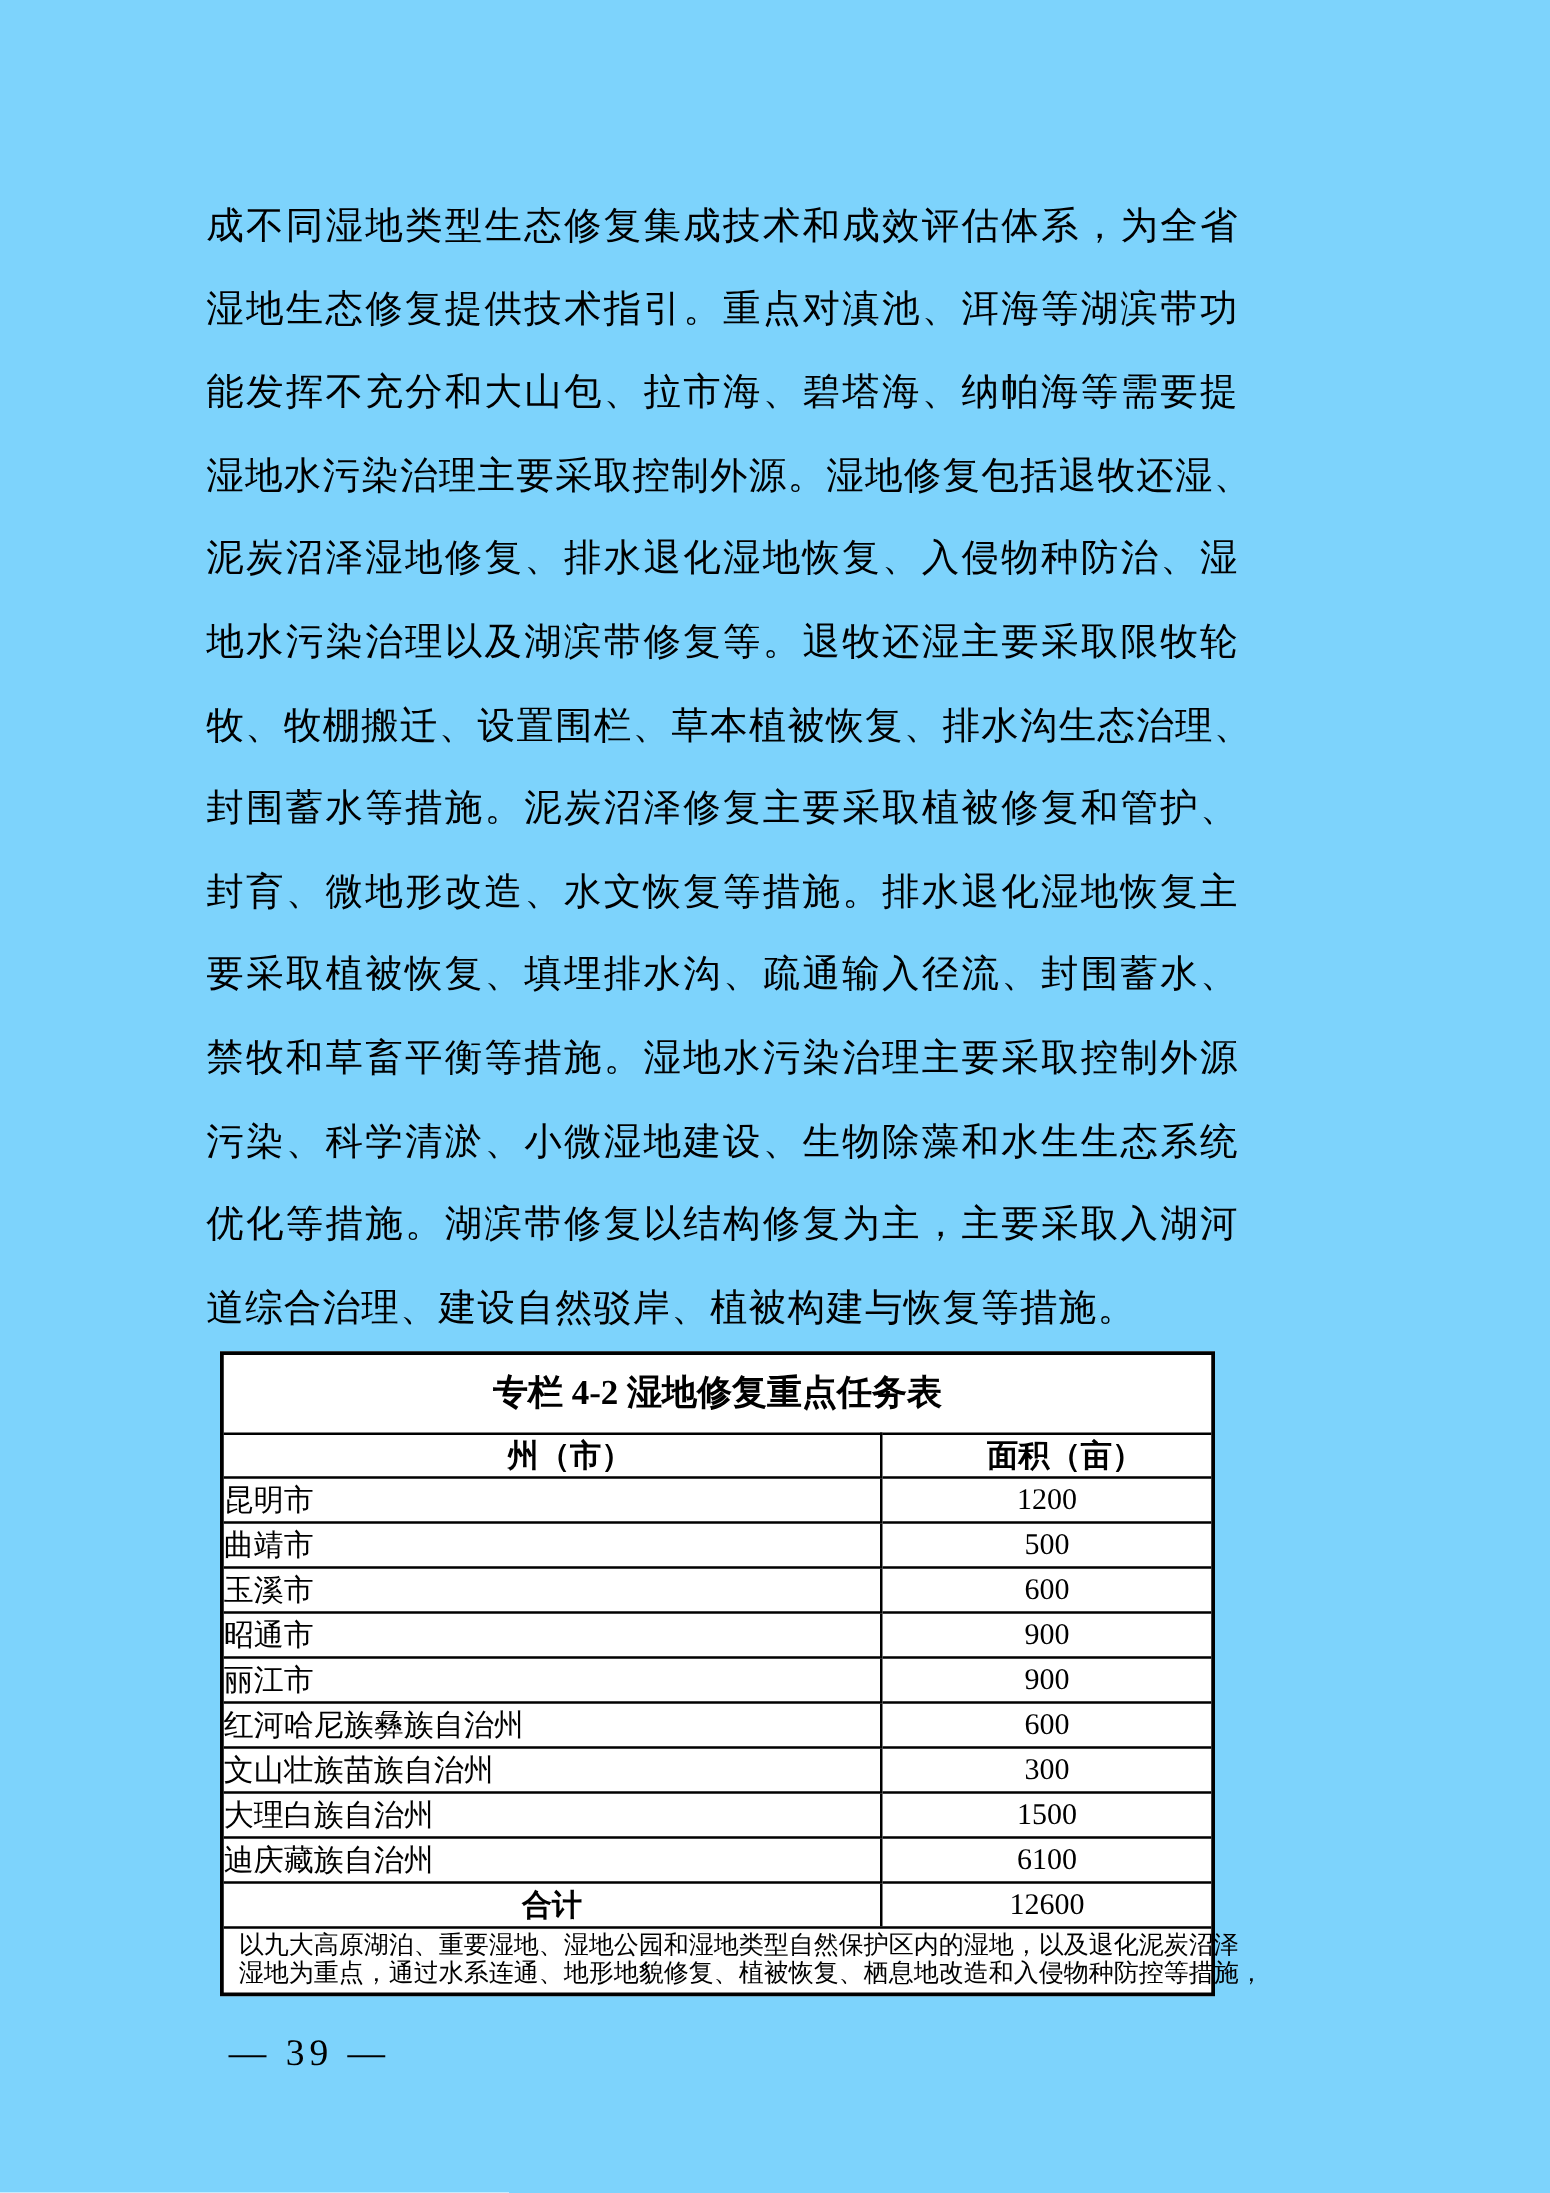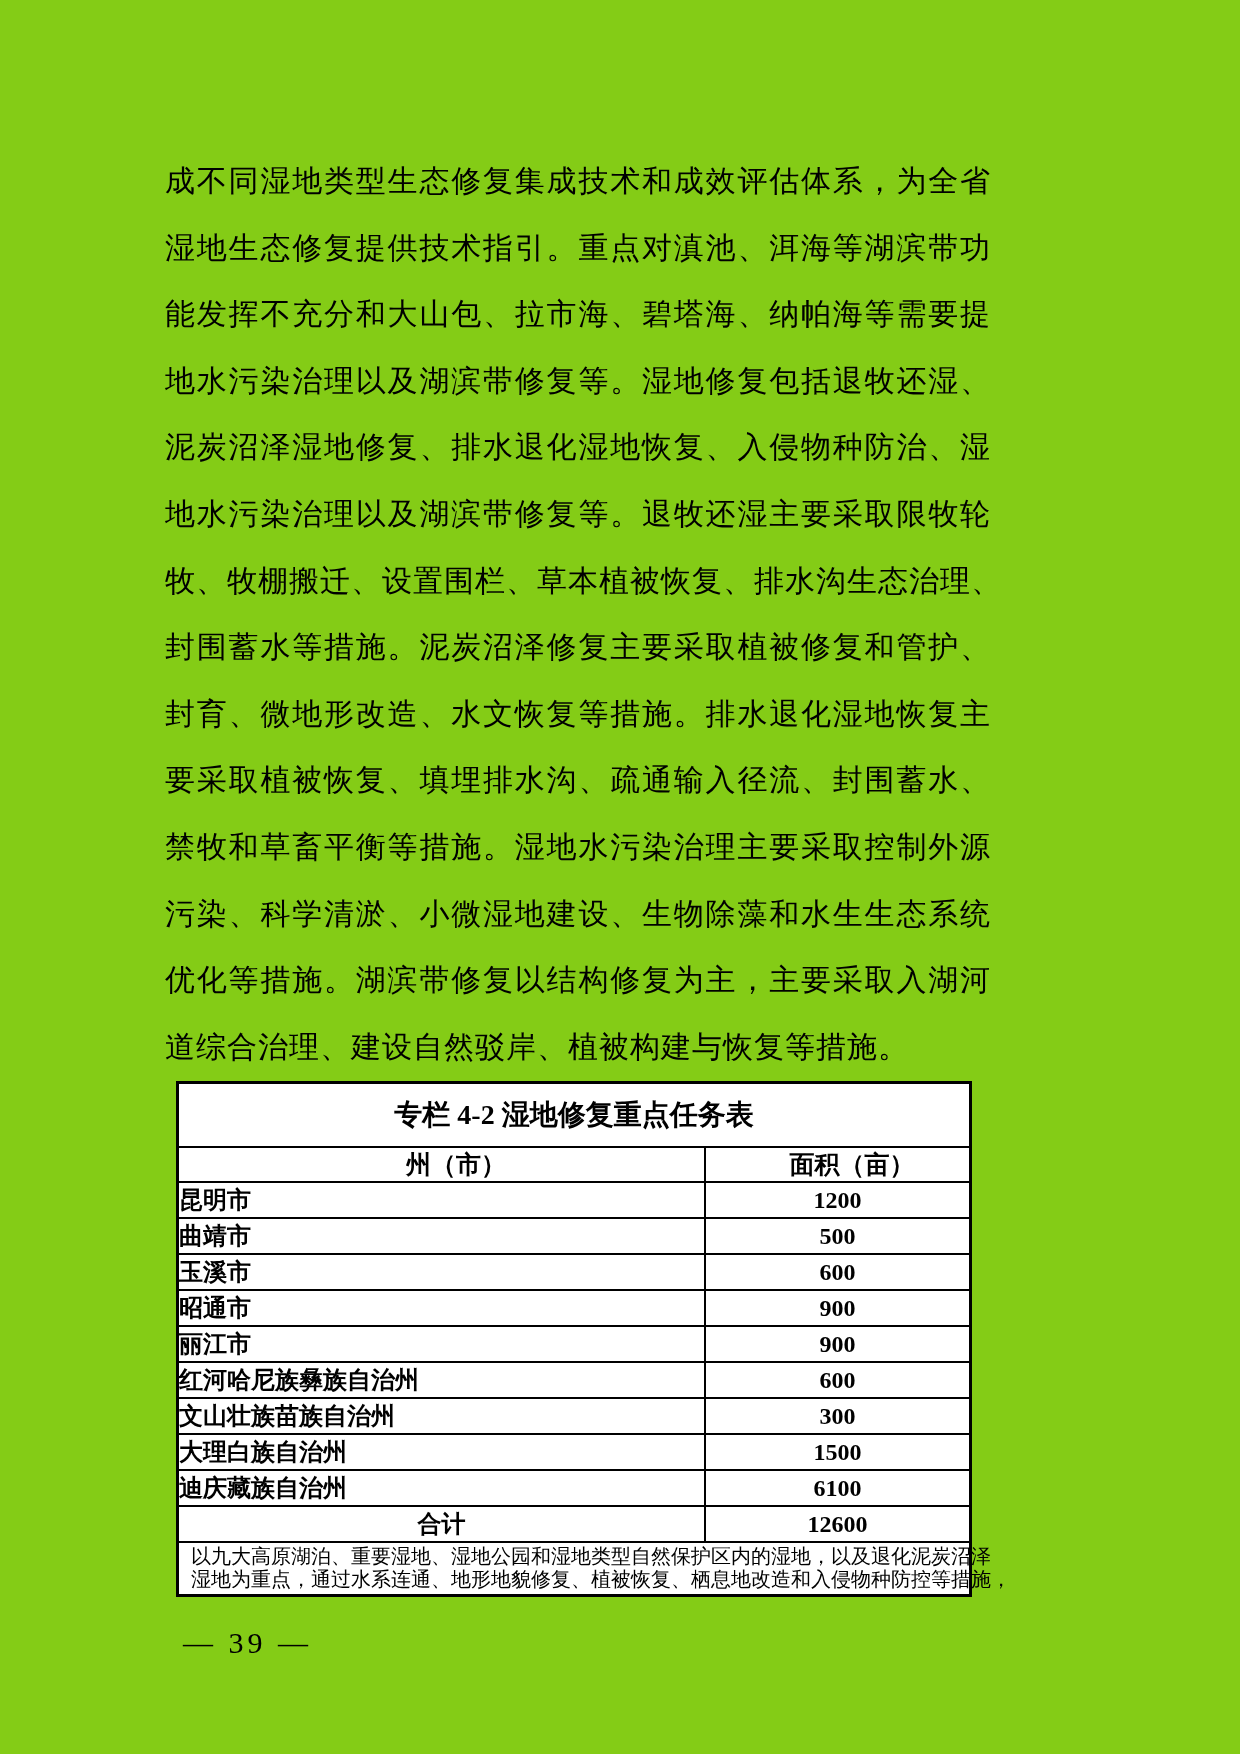--- a/index.html
+++ b/index.html
@@ -6,21 +6,21 @@
     margin: 0;
     padding: 0;
     background: #ffffff;
     color: #000000;
     font-family: "Liberation Serif", "DejaVu Serif", serif;
   }
   .page {
     position: relative;
     width: 1240px;
     height: 1754px;
-    background: #84cc16;
+    background: #7dd3fc;
     overflow: hidden;
   }
   
   .paragraph {
     position: absolute;
     left: 165px;
     top: 148px;
     width: 826px;
     font-size: 30px;
     line-height: 66.6px;
@@ -54,21 +54,21 @@
   table.task-table {
     border-collapse: collapse;
     width: 100%;
     table-layout: fixed;
   }
   table.task-table th,
   table.task-table td {
     border-top: 2px solid #000000;
     padding: 0;
     font-size: 24px;
-    font-weight: bold;
+    font-weight: normal;
     height: 34px;
     overflow: hidden;
   }
   table.task-table th:first-child,
   table.task-table td:first-child {
     border-right: 2px solid #000000;
     width: 496px;
   }
   table.task-table th {
     font-weight: bold;
@@ -112,21 +112,21 @@
 </style>
 </head>
 <body>
 
 <div class="page">
 
   <div class="paragraph">
       <div class="pline">成不同湿地类型生态修复集成技术和成效评估体系，为全省</div>
       <div class="pline">湿地生态修复提供技术指引。重点对滇池、洱海等湖滨带功</div>
       <div class="pline">能发挥不充分和大山包、拉市海、碧塔海、纳帕海等需要提</div>
-      <div class="pline">地水污染治理以及湖滨带修复等。湿地修复包括退牧还湿、</div>
+      <div class="pline">湿地水污染治理主要采取控制外源。湿地修复包括退牧还湿、</div>
       <div class="pline">泥炭沼泽湿地修复、排水退化湿地恢复、入侵物种防治、湿</div>
       <div class="pline">地水污染治理以及湖滨带修复等。退牧还湿主要采取限牧轮</div>
       <div class="pline">牧、牧棚搬迁、设置围栏、草本植被恢复、排水沟生态治理、</div>
       <div class="pline">封围蓄水等措施。泥炭沼泽修复主要采取植被修复和管护、</div>
       <div class="pline">封育、微地形改造、水文恢复等措施。排水退化湿地恢复主</div>
       <div class="pline">要采取植被恢复、填埋排水沟、疏通输入径流、封围蓄水、</div>
       <div class="pline">禁牧和草畜平衡等措施。湿地水污染治理主要采取控制外源</div>
       <div class="pline">污染、科学清淤、小微湿地建设、生物除藻和水生生态系统</div>
       <div class="pline">优化等措施。湖滨带修复以结构修复为主，主要采取入湖河</div>
       <div class="pline last">道综合治理、建设自然驳岸、植被构建与恢复等措施。</div>

